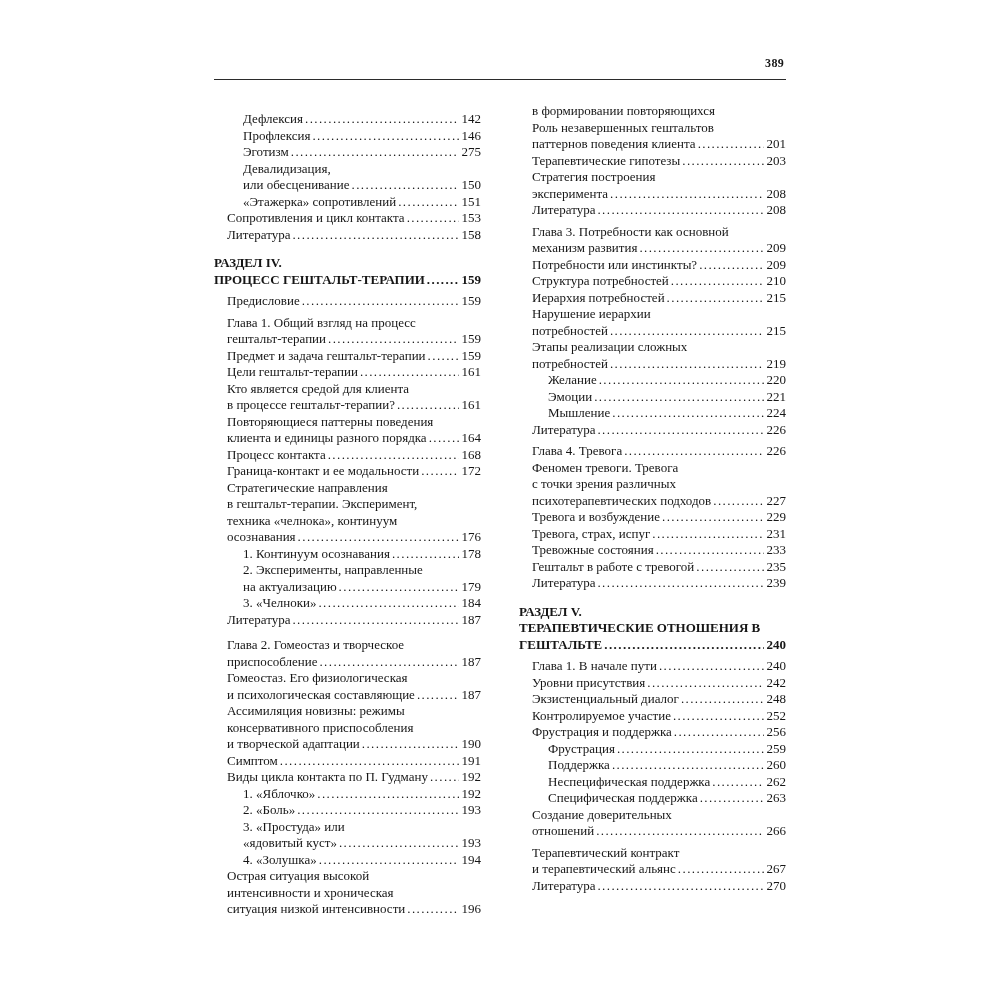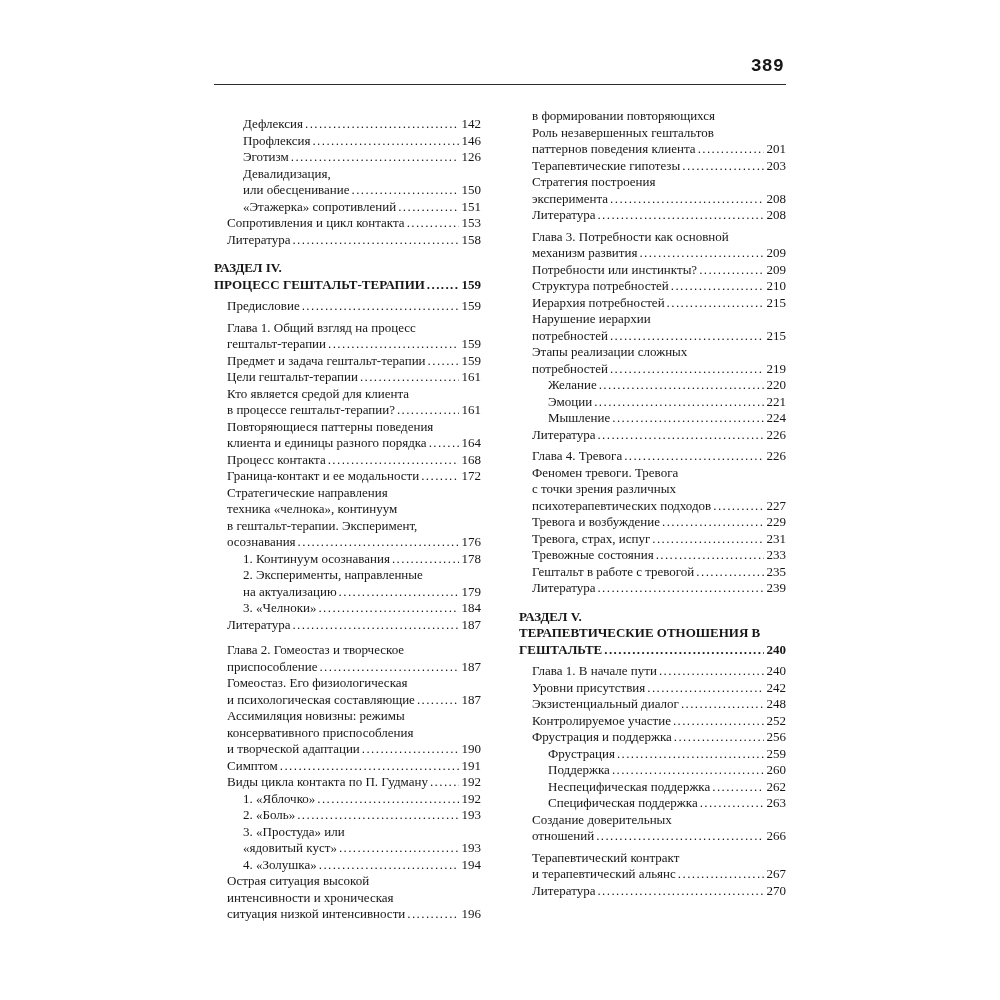--- a/index.html
+++ b/index.html
@@ -8,24 +8,23 @@
     width: 1000px; height: 1000px;
     position: relative;
     font-family: "Liberation Serif", "DejaVu Serif", serif;
     color: #161616;
     overflow: hidden;
   }
   .sheet { position: absolute; left: 214px; top: 56px; width: 572px; }
   .folio {
     text-align: right;
     font-weight: bold;
-    font-size: 18px;
+    font-size: 12px;
     padding-right: 2px;
     letter-spacing: 0.3px;
-    font-family: Liberation Mono, monospace;
   }
   .rule { border: none; border-top: 1.3px solid #2b2b2b; margin-top: 8px; }
   .columns { display: flex; gap: 38px; margin-top: 23px; }
   .col { width: 267px; font-size: 13px; line-height: 16.5px; }
   .col-left { padding-top: 8px; }
   .entry { }
   .entry.bold { font-weight: bold; }
   .gap-small  { margin-top: 5px; text-align: right; }
   .gap-medium { margin-top: 9px; text-align: center; }
   .gap-large  { margin-top: 12px; }
@@ -66,21 +65,21 @@
           <div class="row">
             <span class="txt">Профлексия</span>
             <span class="dots"></span>
             <span class="pg">146</span>
           </div>
         </div>
         <div class="entry ind-2">
           <div class="row">
             <span class="txt">Эготизм</span>
             <span class="dots"></span>
-            <span class="pg">126</span>
+            <span class="pg">275</span>
           </div>
         </div>
         <div class="entry ind-2">
           <div class="row">
             <span class="txt">Девалидизация,</span>
           </div>
           <div class="row">
             <span class="txt">или обесценивание</span>
             <span class="dots"></span>
             <span class="pg">150</span>
@@ -180,24 +179,24 @@
             <span class="txt">Граница-контакт и ее модальности</span>
             <span class="dots"></span>
             <span class="pg">172</span>
           </div>
         </div>
         <div class="entry ind-1">
           <div class="row">
             <span class="txt">Стратегические направления</span>
           </div>
           <div class="row">
+            <span class="txt">в гештальт-терапии. Эксперимент,</span>
+          </div>
+          <div class="row">
             <span class="txt">техника «челнока», континуум</span>
-          </div>
-          <div class="row">
-            <span class="txt">в гештальт-терапии. Эксперимент,</span>
           </div>
           <div class="row">
             <span class="txt">осознавания</span>
             <span class="dots"></span>
             <span class="pg">176</span>
           </div>
         </div>
         <div class="entry ind-2">
           <div class="row">
             <span class="txt">1. Континуум осознавания</span>

